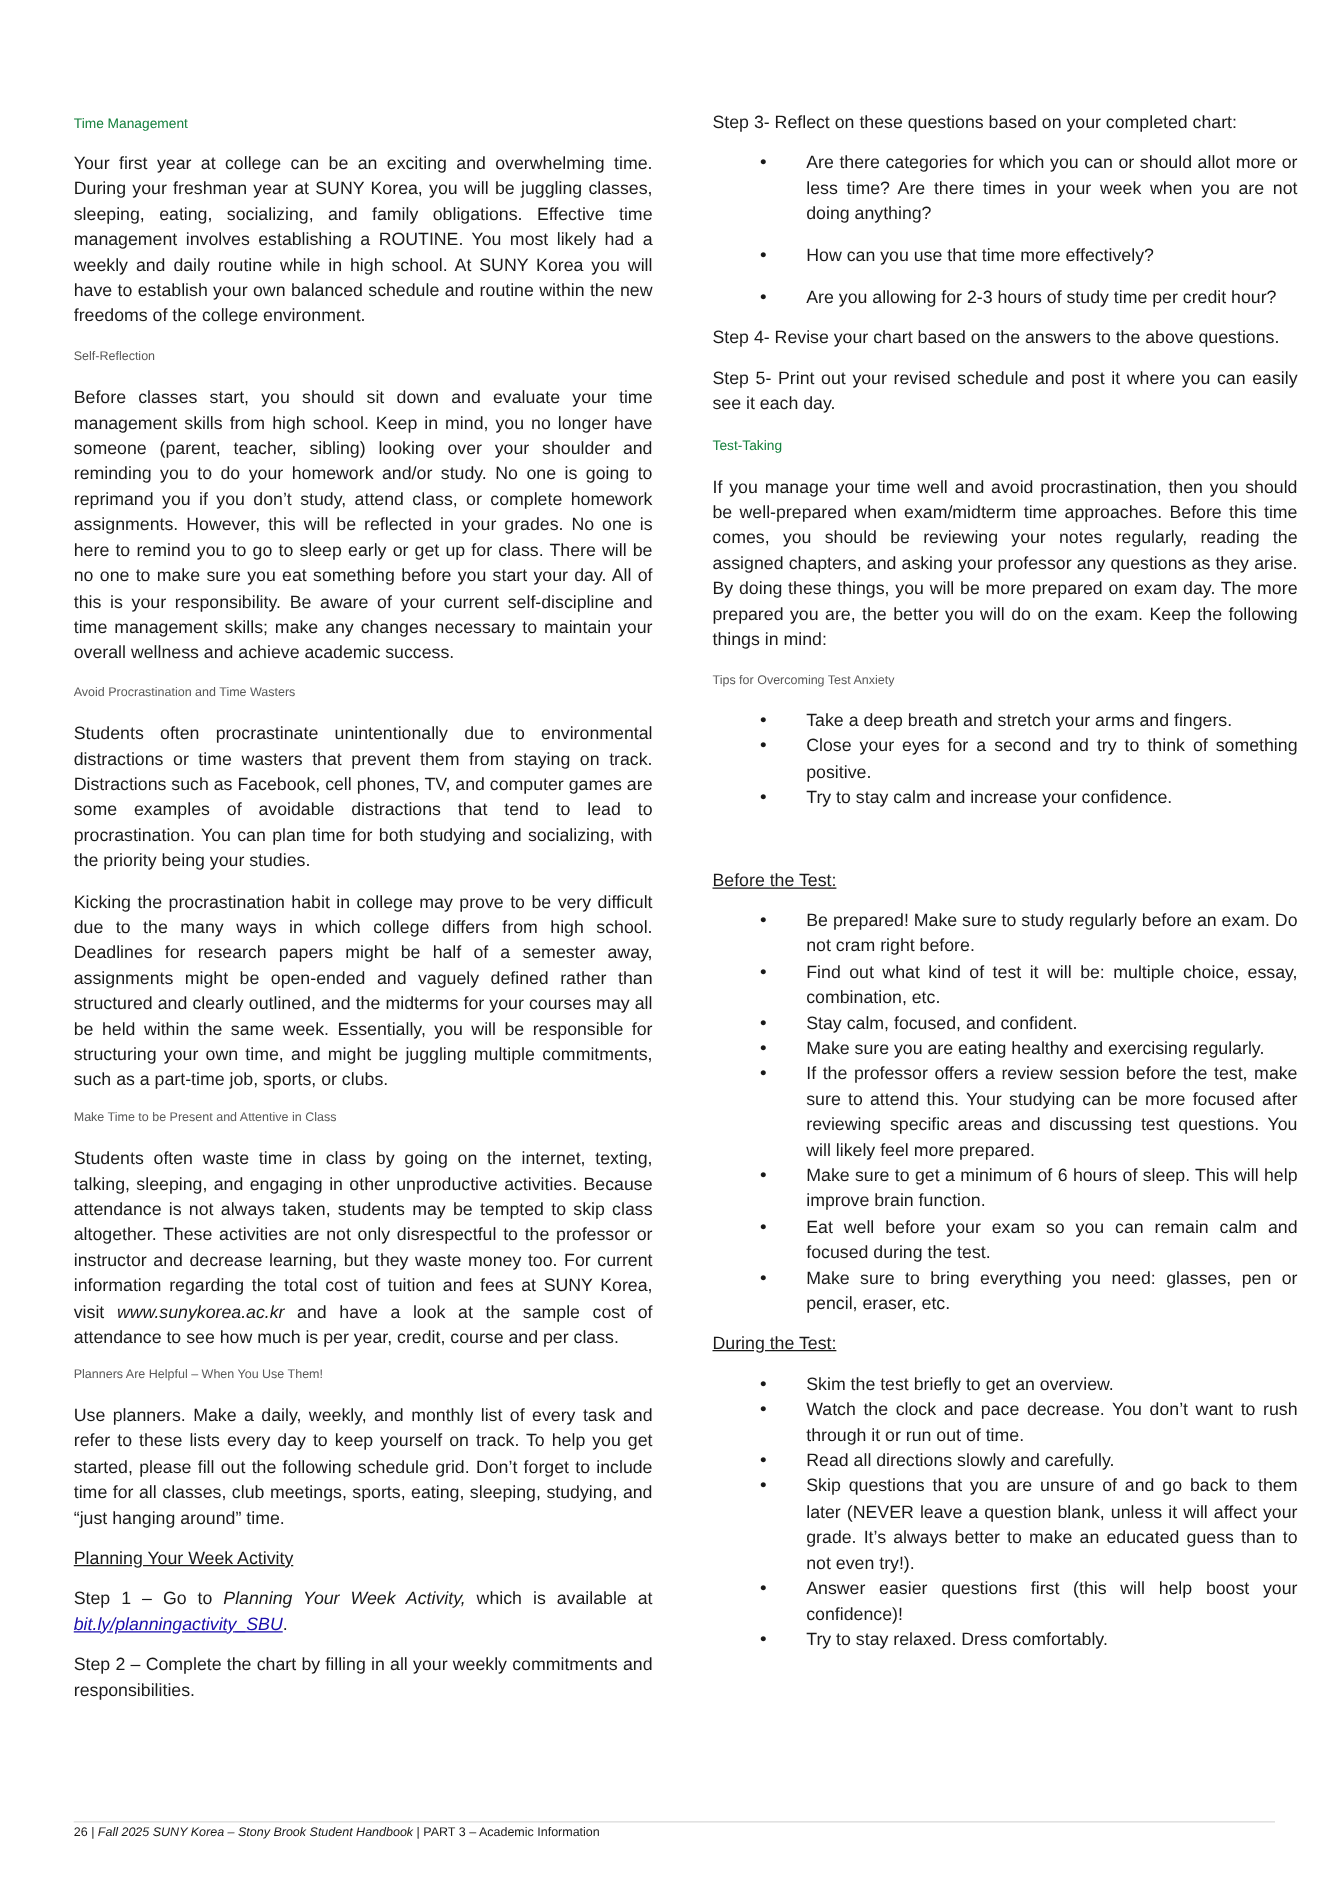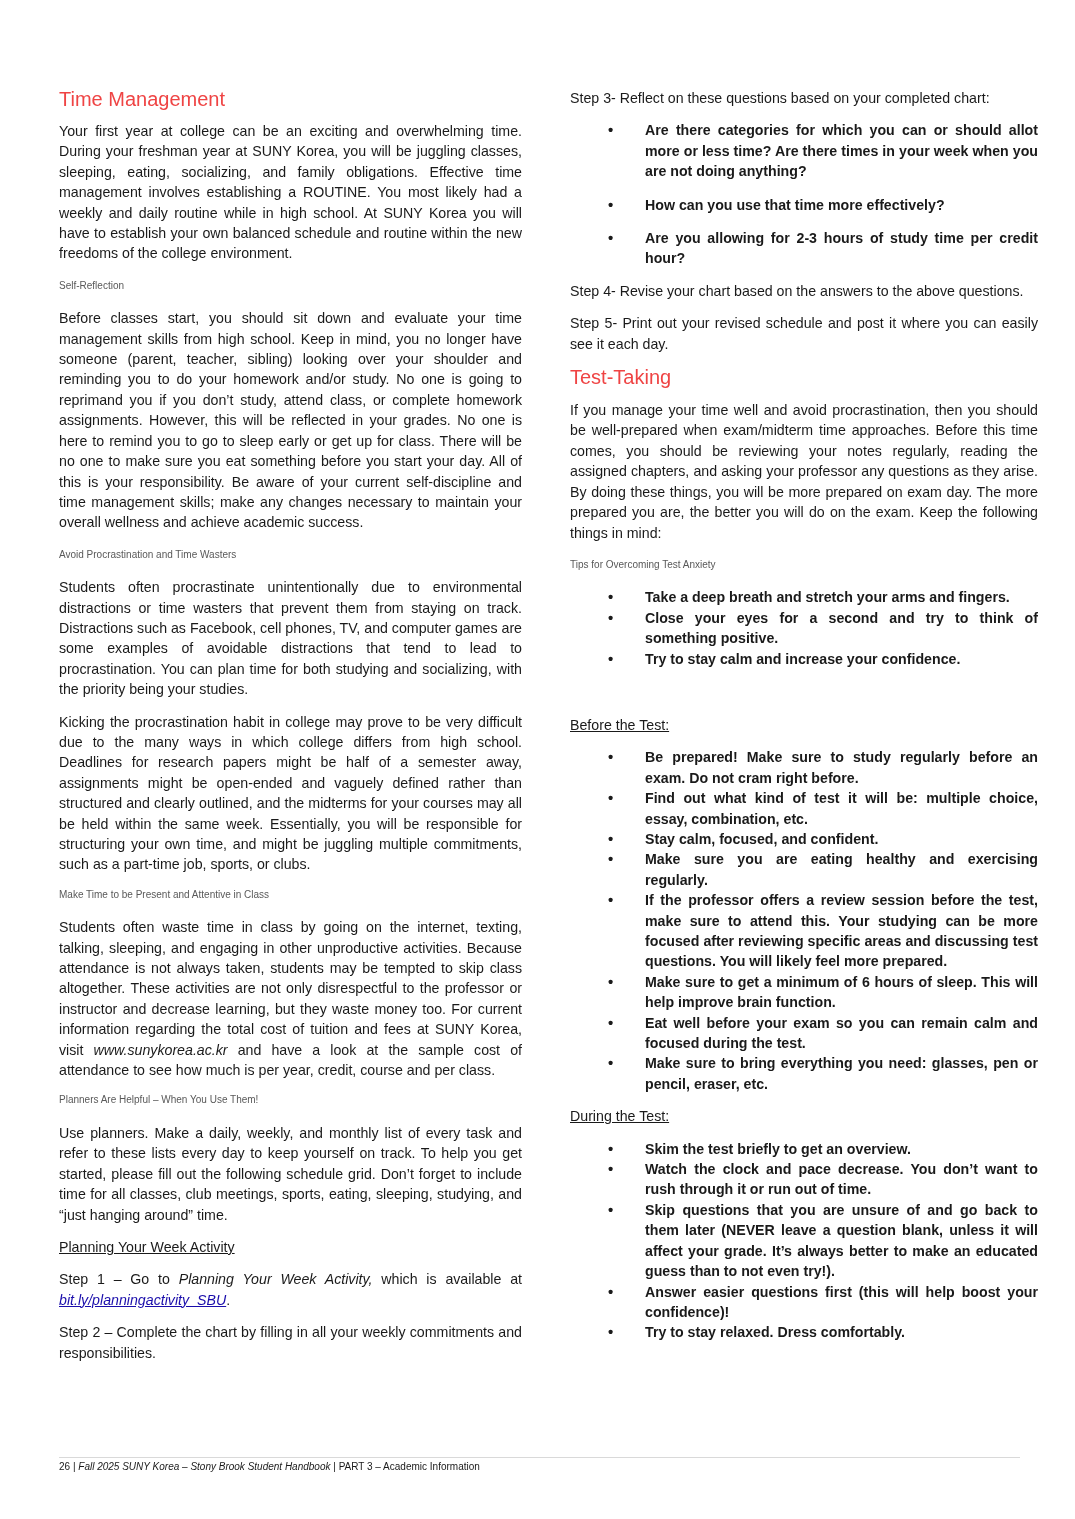--- a/index.html
+++ b/index.html
@@ -3,26 +3,26 @@
 <meta charset="utf-8">
 <style>
   html, body { margin: 0; padding: 0; background: #ffffff; }
   body {
     width: 1075px; height: 1519px; position: relative; overflow: hidden;
     font-family: "Liberation Sans", sans-serif; color: #1a1a1a;
   }
   .col { position: absolute; top: 88px; width: 463px; font-size: 14.2px; line-height: 20.4px; }
   .col-left { left: 59px; }
   .col-right { left: 552px; width: 468px; margin-left: 18px; }
-  .h1 { font-size: 20px; line-height: 22px; margin: 0 0 11px 0; color: #ef4444; }
+  .h1 { font-size: 11px; line-height: 22px; margin: 0 0 11px 0; color: #15803d; }
   .h2 { font-size: 10px; color: #595959; margin: 0 0 12px 0; }
   .p { text-align: justify; margin: 0 0 12px 0; }
   .u { text-decoration: underline; margin: 0 0 12px 0; }
   ul { list-style: none; margin: 0 0 12px 0; padding: 0; }
-  ul li { position: relative; padding-left: 75px; text-align: justify; font-weight: bold; }
+  ul li { position: relative; padding-left: 75px; text-align: justify; }
   ul li::before { content: "\2022"; position: absolute; left: 38px; top: 0; font-size: 15px; }
   ul.spaced li { margin-bottom: 13px; }
   ul.spaced li:last-child { margin-bottom: 0; }
   .link { color: #1a0dab; text-decoration: underline; font-style: italic; }
   em { font-style: italic; }
   .footer-rule { position: absolute; left: 59px; top: 1457px; width: 961px; border-top: 1px solid #d9d9d9; }
   .footer { position: absolute; left: 59px; top: 1461px; font-size: 10px; color: #1a1a1a; }
 </style>
 </head>
 <body>
@@ -78,20 +78,21 @@
     <li>If the professor offers a review session before the test, make sure to attend this. Your studying can be more focused after reviewing specific areas and discussing test questions. You will likely feel more prepared.</li>
     <li>Make sure to get a minimum of 6 hours of sleep. This will help improve brain function.</li>
     <li>Eat well before your exam so you can remain calm and focused during the test.</li>
     <li>Make sure to bring everything you need: glasses, pen or pencil, eraser, etc.</li>
   </ul>
 
   <div class="u">During the Test:</div>
   <ul>
     <li>Skim the test briefly to get an overview.</li>
     <li>Watch the clock and pace decrease. You don’t want to rush through it or run out of time.</li>
+    <li>Read all directions slowly and carefully.</li>
     <li>Skip questions that you are unsure of and go back to them later (NEVER leave a question blank, unless it will affect your grade. It’s always better to make an educated guess than to not even try!).</li>
     <li>Answer easier questions first (this will help boost your confidence)!</li>
     <li>Try to stay relaxed. Dress comfortably.</li>
   </ul>
 </div>
 
 <div class="footer-rule"></div>
 <div class="footer">
   <span>26</span><span style="white-space:pre"> | </span><em>Fall 2025 SUNY Korea – Stony Brook Student Handbook</em><span style="white-space:pre"> | </span><span>PART 3 – Academic Information</span>
 </div>

